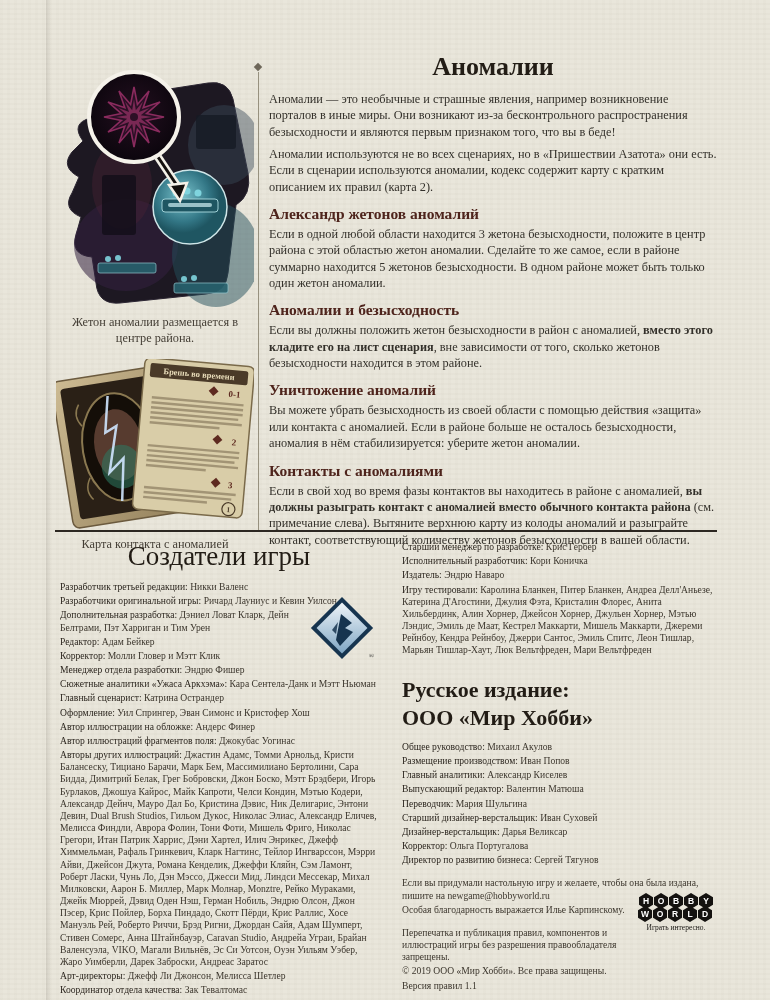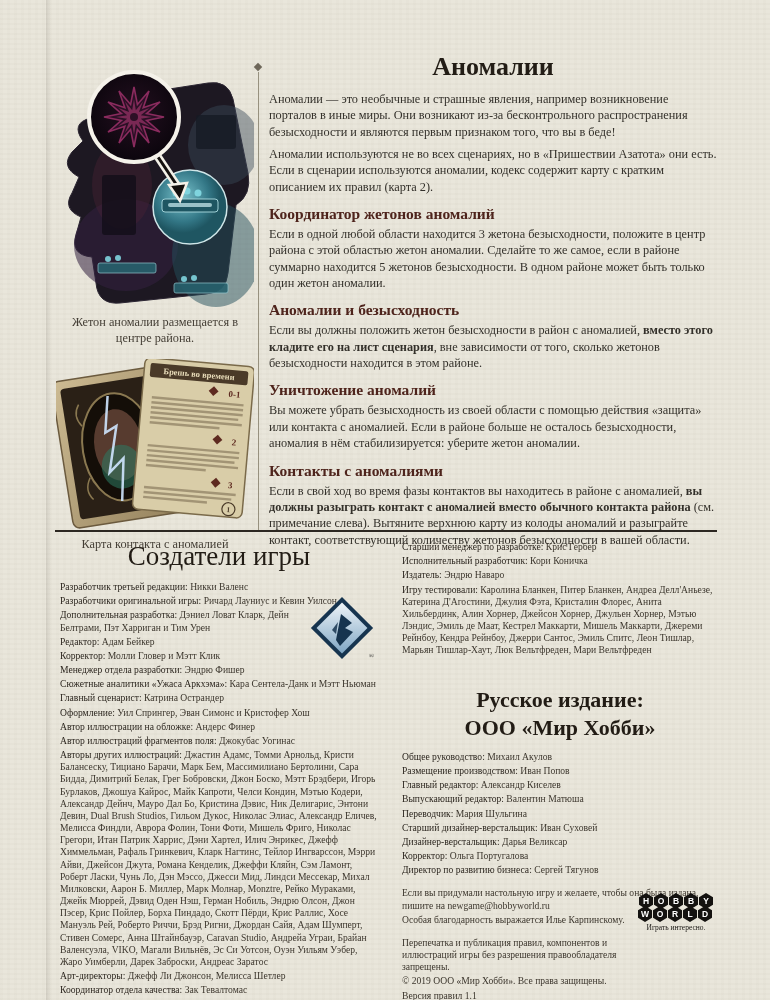--- a/index.html
+++ b/index.html
@@ -39,21 +39,21 @@
   .credits-right{flex:1;position:relative;}
   .cg-title{font-size:27px;font-weight:normal;color:#221c15;text-align:center;margin:0 0 9px;}
   .cline{font-size:9.6px;line-height:1.27;color:#3c362d;margin-bottom:2px;}
   .clabel{font-weight:normal;color:#2c261f;}
   .cline.red{color:#7d3a28;}
   .cline.gap{margin-top:11px;}
   .cline.w250{max-width:252px;}
   .credits-left .cline:nth-child(n+3):nth-child(-n+6){margin-right:76px;}
   .ffg{position:absolute;right:2px;top:55px;width:66px;height:70px;}
   .ffg .reg{position:absolute;right:2px;bottom:6px;font-size:7px;color:#2a2a2a;}
-  .ru-title{font-size:22px;font-weight:bold;color:#221c15;text-align:center;line-height:1.28;margin:29px 0 9px;}
+  .ru-title{font-size:22px;font-weight:bold;color:#221c15;line-height:1.28;margin:19px 0 9px;}
   
   .hw{position:absolute;right:0px;top:352px;width:84px;text-align:center;}
   .hexrow{display:flex;justify-content:center;}
   .hexrow.r2{margin-top:-3px;margin-left:-2px;}
   .hex{display:inline-block;width:14px;height:16px;margin:0 0.5px;background:#141210;color:#fff;
     font-family:"Liberation Sans",sans-serif;font-weight:bold;font-size:8.5px;line-height:16px;
     text-align:center;clip-path:polygon(50% 0,100% 26%,100% 74%,50% 100%,0 74%,0 26%);}
   .hw-tag{font-size:7.5px;color:#1a1815;margin-top:1px;font-family:"Liberation Serif",serif;}
 </style>
 </head>
@@ -174,21 +174,21 @@
     <div class="caption">Карта контакта с аномалией</div>
   </aside>
 
   <div class="vline"></div>
 
   <main class="rules">
     <h1 class="rules-title">Аномалии</h1>
     <div>
         <p class="body-p"><span>Аномалии — это необычные и страшные явления, например возникновение порталов в иные миры. Они возникают из-за бесконтрольного распространения безысходности и являются первым признаком того, что вы в беде!</span></p>
         <p class="body-p"><span>Аномалии используются не во всех сценариях, но в «Пришествии Азатота» они есть. Если в сценарии используются аномалии, кодекс содержит карту с кратким описанием их правил (карта 2).</span></p>
-        <h2 class="sec-h">Координатор жетонов аномалий</h2>
+        <h2 class="sec-h">Александр жетонов аномалий</h2>
         <p class="body-p"><span>Если в одной любой области находится 3 жетона безысходности, положите в центр района с этой областью жетон аномалии. Сделайте то же самое, если в районе суммарно находится 5 жетонов безысходности. В одном районе может быть только один жетон аномалии.</span></p>
         <h2 class="sec-h">Аномалии и безысходность</h2>
         <p class="body-p"><span>Если вы должны положить жетон безысходности в район с аномалией, </span><span class="b">вместо этого кладите его на лист сценария</span><span>, вне зависимости от того, сколько жетонов безысходности находится в этом районе.</span></p>
         <h2 class="sec-h">Уничтожение аномалий</h2>
         <p class="body-p"><span>Вы можете убрать безысходность из своей области с помощью действия «защита» или контакта с аномалией. Если в районе больше не осталось безысходности, аномалия в нём стабилизируется: уберите жетон аномалии.</span></p>
         <h2 class="sec-h">Контакты с аномалиями</h2>
         <p class="body-p"><span>Если в свой ход во время фазы контактов вы находитесь в районе с аномалией, </span><span class="b">вы должны разыграть контакт с аномалией вместо обычного контакта района</span><span> (см. примечание слева). Вытяните верхнюю карту из колоды аномалий и разыграйте контакт, соответствующий количеству жетонов безысходности в вашей области.</span></p>
       </div>
   </main>
 
@@ -237,21 +237,21 @@
           <div class="cline"><span class="clabel">Издатель: </span>Эндрю Наваро</div>
           <div class="cline"><span class="clabel">Игру тестировали: </span>Каролина Бланкен, Питер Бланкен, Андреа Делл'Аньезе, Катерина Д'Агостини, Джулия Фэта, Кристалин Флорес, Анита Хильбердинк, Алин Хорнер, Джейсон Хорнер, Джульен Хорнер, Мэтью Лэндис, Эмиль де Маат, Кестрел Маккарти, Мишель Маккарти, Джереми Рейнбоу, Кендра Рейнбоу, Джерри Сантос, Эмиль Спитс, Леон Тишлар, Марьян Тишлар-Хаут, Люк Вельтфреден, Мари Вельтфреден</div>
         </div>
       <div class="ru-title">
         <div>Русское издание:</div>
         <div>ООО «Мир Хобби»</div>
       </div>
       <div>
           <div class="cline"><span class="clabel">Общее руководство: </span>Михаил Акулов</div>
           <div class="cline"><span class="clabel">Размещение производством: </span>Иван Попов</div>
-          <div class="cline"><span class="clabel">Главный редактор: </span>Александр Киселев</div>
+          <div class="cline"><span class="clabel">Главный аналитики: </span>Александр Киселев</div>
           <div class="cline"><span class="clabel">Выпускающий редактор: </span>Валентин Матюша</div>
           <div class="cline"><span class="clabel">Переводчик: </span>Мария Шульгина</div>
           <div class="cline"><span class="clabel">Старший дизайнер-верстальщик: </span>Иван Суховей</div>
           <div class="cline"><span class="clabel">Дизайнер-верстальщик: </span>Дарья Великсар</div>
           <div class="cline"><span class="clabel">Корректор: </span>Ольга Португалова</div>
           <div class="cline"><span class="clabel">Директор по развитию бизнеса: </span>Сергей Тягунов</div>
         </div>
       <div>
           <div class="cline gap">Если вы придумали настольную игру и желаете, чтобы она была издана, пишите на newgame@hobbyworld.ru</div>
           <div class="cline">Особая благодарность выражается Илье Карпинскому.</div>

